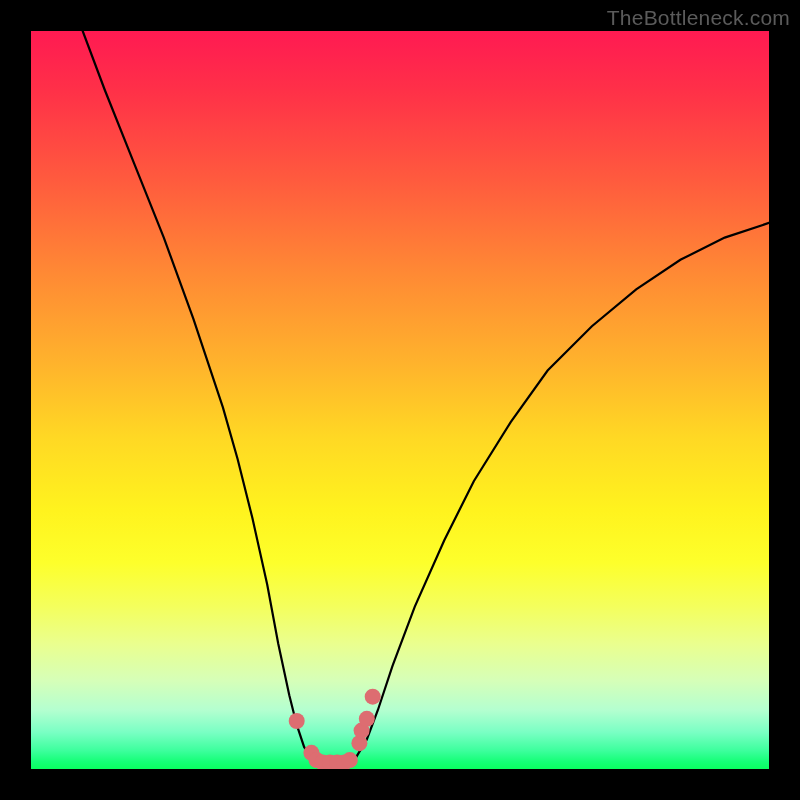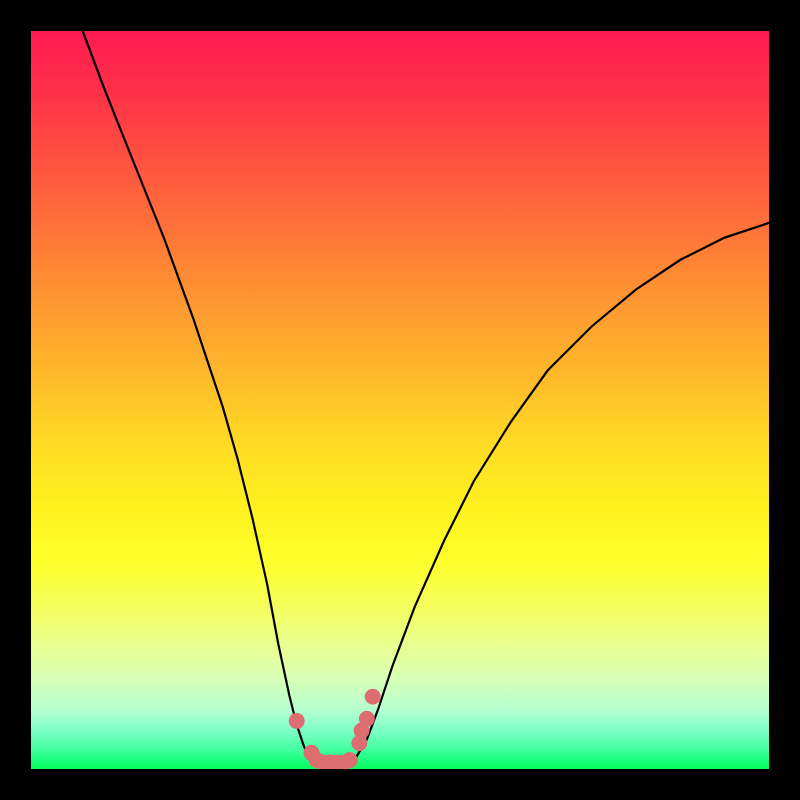--- a/index.html
+++ b/index.html
@@ -83,13 +83,14 @@
           <circle cx="313.6" cy="731.4" r="8"></circle>
           <circle cx="318.8" cy="729.1" r="8"></circle>
           <circle cx="328.4" cy="712.2" r="8"></circle>
           <circle cx="330.6" cy="699.6" r="8"></circle>
           <circle cx="335.8" cy="687.8" r="8"></circle>
           <circle cx="341.7" cy="665.7" r="8"></circle>
         </g>
     </svg>
   </div>
 
+  <div class="watermark">TheBottleneck.com</div>
 </div>
 
 </body></html>

